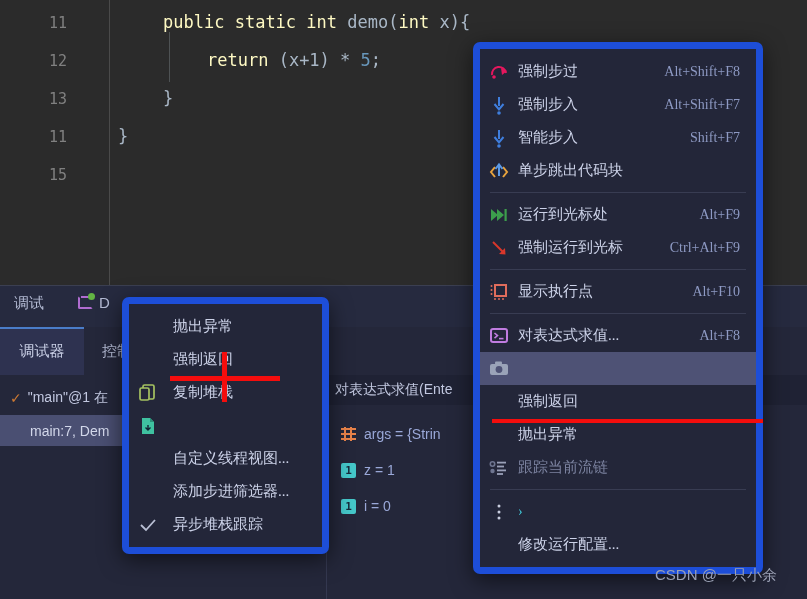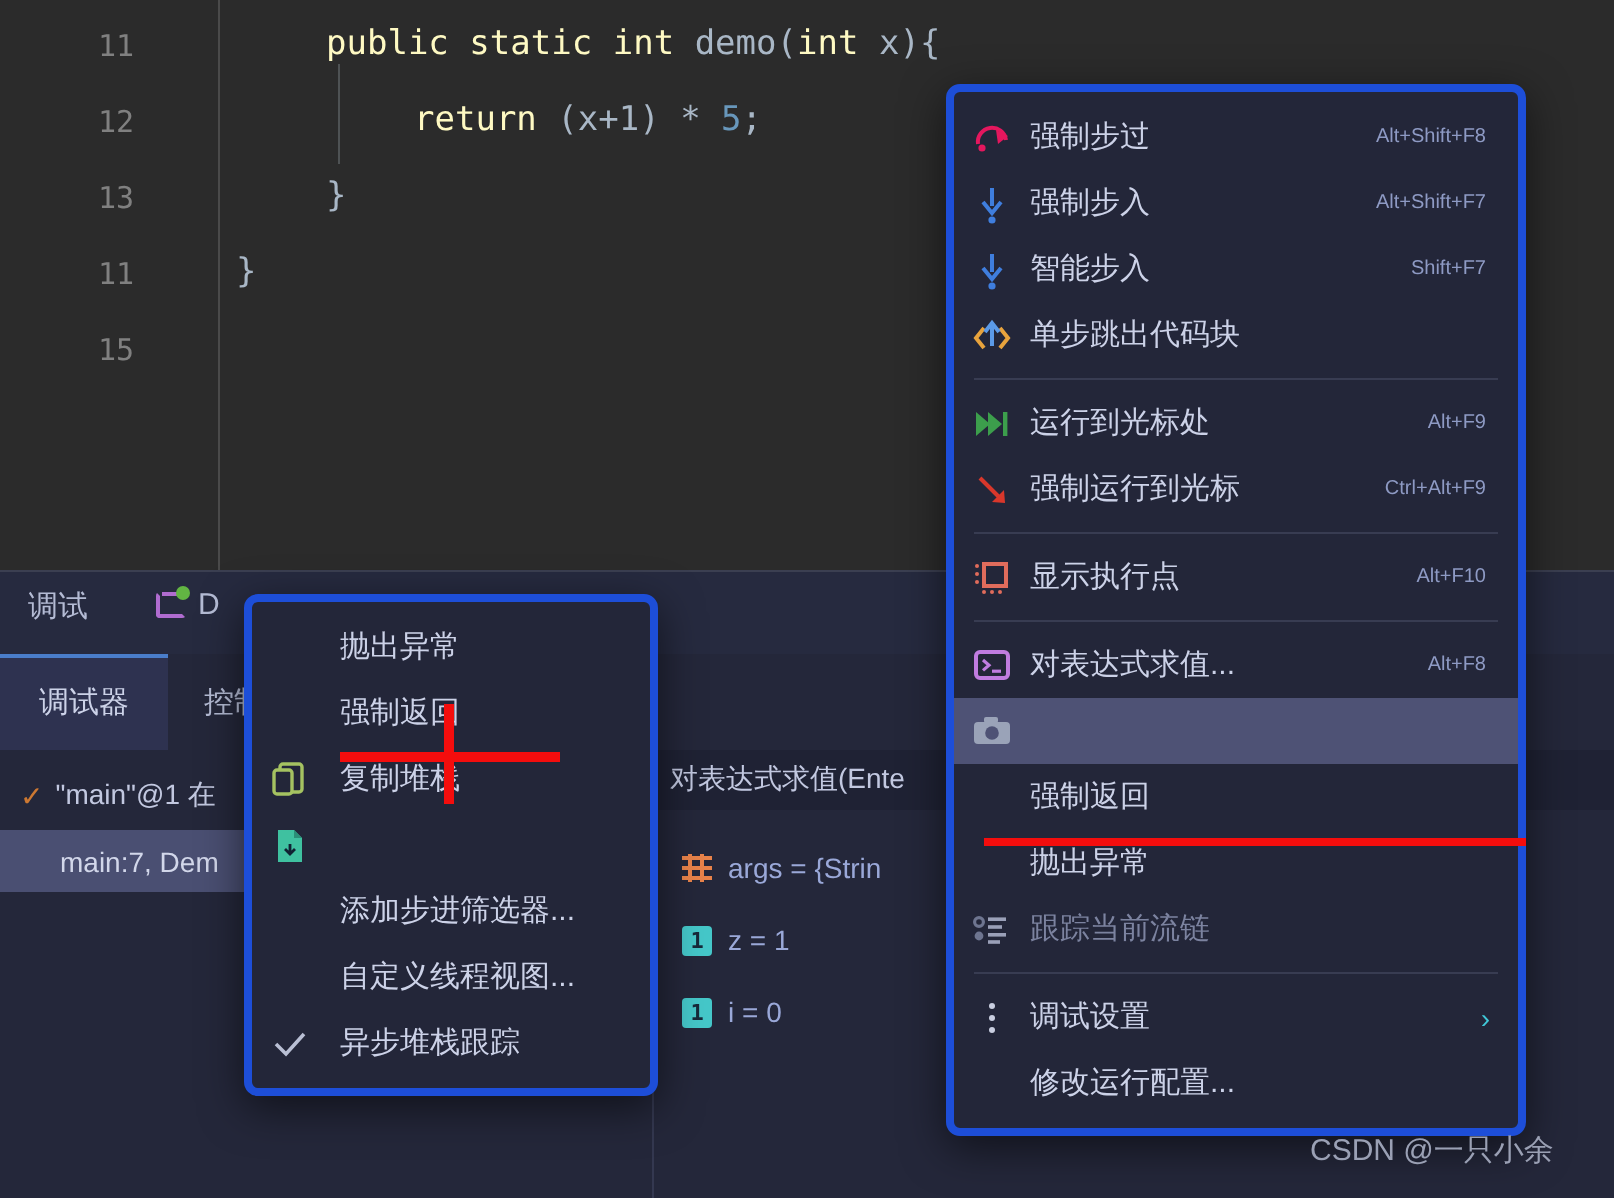--- a/index.html
+++ b/index.html
@@ -140,31 +140,31 @@
   .ico-num {
     width: 15px; height: 15px; background: #45c7c9; border-radius: 2px;
     color: #17293a; font-size: 11px; font-weight: bold; line-height: 15px;
     text-align: center; flex: none;
     font-family: "DejaVu Sans Mono", monospace;
   }
 
   
   .menu {
     position: absolute; background: #232639;
-    border: 4px solid #1d4ed8; border-radius: 7px;
+    border: 7px solid #1d4ed8; border-radius: 7px;
     box-shadow: 0 6px 22px rgba(0,0,0,.55);
-    padding: 6px 0; overflow: hidden;
+    padding: 6px 0; overflow: hidden; font-family: Liberation Serif, serif;
   }
   .mi {
     position: relative; height: 33px; display: flex; align-items: center;
     font-size: 15px; color: #ccd2e8; white-space: nowrap;
   }
   .mi .mico { width: 30px; flex: none; position: relative; height: 22px; margin-left: 8px; }
   .mi .mlabel { flex: 1 1 auto; }
-  .mi .mkey { color: #8e9ac4; font-size: 10px; padding-right: 16px; }
+  .mi .mkey { color: #8e9ac4; font-size: 14px; padding-right: 16px; }
   .mi.sel { background: #4e5275; }
   .mi.dim .mlabel { color: #7c83a0; }
   .msep { height: 1px; background: #383c52; margin: 5px 10px; }
   .subarrow { color: #40c8d8; font-size: 14px; padding-right: 14px; }
 
   
   #menu-left { left: 122px; top: 297px; width: 207px; }
   #menu-left .mi { padding-left: 0; }
   #menu-left .mlabel { padding-left: 6px; }
 
@@ -313,25 +313,25 @@
       <span class="mico">
         <svg width="22" height="22" viewBox="0 0 22 22">
           <path d="M5 3 H13 L17 7 V19 H5 Z" fill="#3fc1a0"></path>
           <path d="M13 3 V7 H17" fill="#2b8f78"></path>
           <path d="M11 10 v5 M8.5 12.5 L11 15 L13.5 12.5" stroke="#123" stroke-width="1.4" fill="none"></path>
         </svg>
       </span>
     </div>
     <div class="mi">
       <span class="mico"></span>
+      <span class="mlabel">自定义线程视图...</span>
+    </div>
+    <div class="mi">
+      <span class="mico"></span>
       <span class="mlabel">添加步进筛选器...</span>
-    </div>
-    <div class="mi">
-      <span class="mico"></span>
-      <span class="mlabel">自定义线程视图...</span>
     </div>
     <div class="mi">
       <span class="mico">
         <svg width="22" height="22" viewBox="0 0 22 22">
           <path d="M4 11 L9 16 L18 6" fill="none" stroke="#b9bfd4" stroke-width="1.8"></path>
         </svg>
       </span>
       <span class="mlabel">异步堆栈跟踪</span>
     </div>
   </div>
@@ -485,21 +485,20 @@
     <div class="msep"></div>
 
     <div class="mi">
       <span class="mico">
         <svg width="24" height="22" viewBox="0 0 24 22">
           <circle cx="11" cy="5" r="1.5" fill="#c9cee0"></circle>
           <circle cx="11" cy="11" r="1.5" fill="#c9cee0"></circle>
           <circle cx="11" cy="17" r="1.5" fill="#c9cee0"></circle>
         </svg>
       </span>
-      <span class="mlabel">调试设置</span>
       <span class="subarrow">›</span>
     </div>
 
     <div class="mi">
       <span class="mico"></span>
       <span class="mlabel">修改运行配置...</span>
       <span class="mkey"></span>
     </div>
   </div>
 

